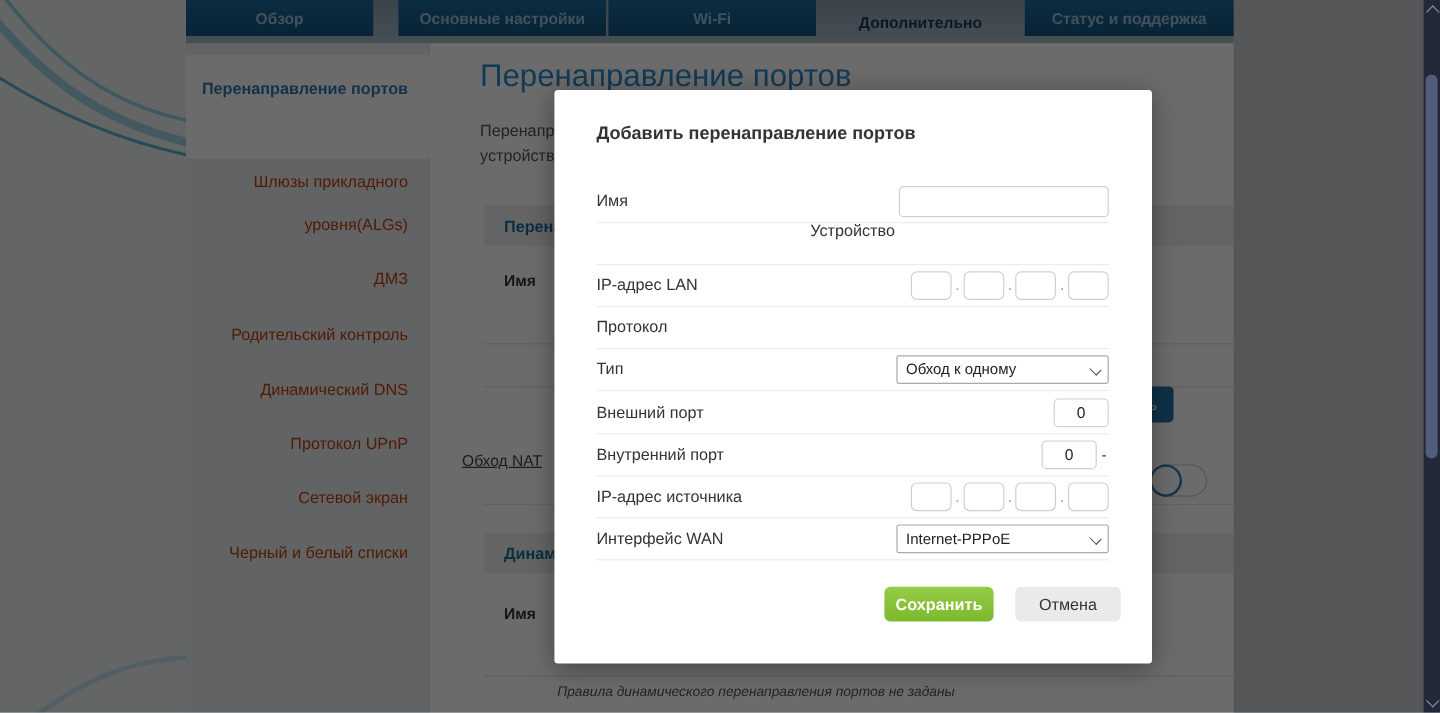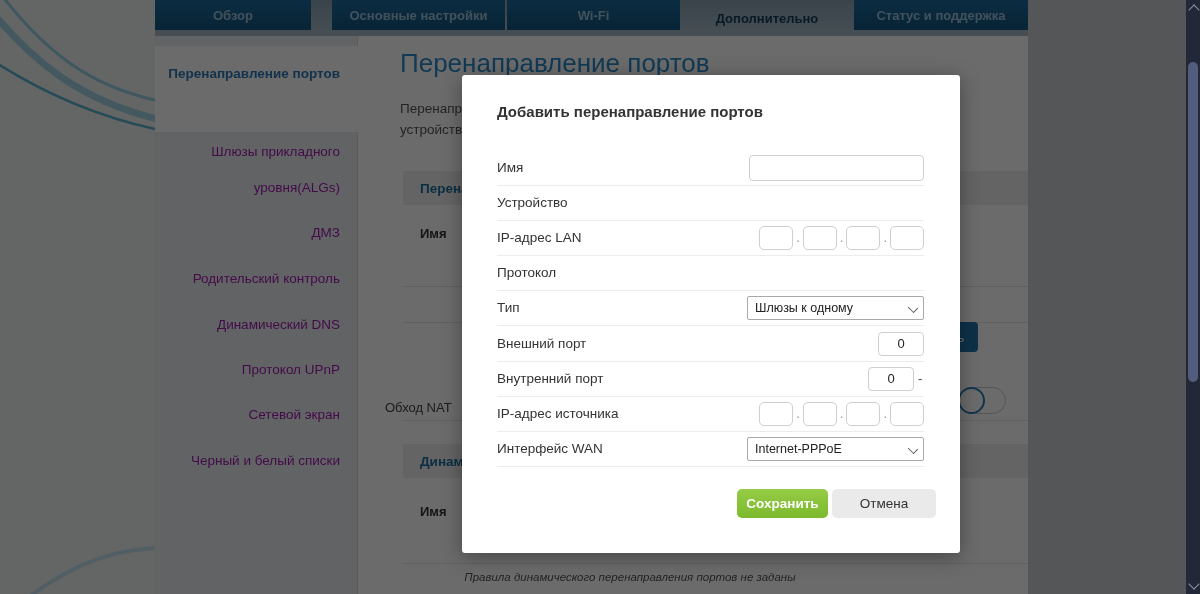--- a/index.html
+++ b/index.html
@@ -12,21 +12,21 @@
   .deco-left{position:absolute;left:0;top:0;width:155px;height:594px;background:#eef2f4;overflow:hidden;}
   .header{position:absolute;left:155px;top:0;width:873px;height:36px;
           background:linear-gradient(180deg,#8aa2b2,#a9bcc8);}
   .tab{position:absolute;top:0;height:30px;display:flex;align-items:center;justify-content:center;
        background:linear-gradient(180deg,#1d6a9d,#14557f);
        color:#9cc2dc;font-size:13px;font-weight:600;cursor:pointer;}
   .tab.active{background:transparent;color:#123c5a;height:36px;font-weight:700;}
   .sidebar{position:absolute;left:155px;top:36px;width:203px;height:558px;background:#e9edf0;
            border-right:1px solid #d4dade;box-sizing:border-box;}
   .side-item{position:absolute;left:0;width:203px;box-sizing:border-box;
-             padding-right:18px;text-align:right;color:#a21caf;font-size:13.5px;cursor:pointer;}
+             padding-right:18px;text-align:right;color:#c2410c;font-size:13.5px;cursor:pointer;}
   .side-item.active{background:#ffffff;color:#2e79b8;font-weight:600;}
   .content{position:absolute;left:358px;top:36px;width:670px;height:558px;background:#ffffff;}
   .page-title{position:absolute;left:42px;top:12px;font-size:26px;color:#2b8ac9;}
   .intro{position:absolute;left:42px;top:62px;width:600px;font-size:13.5px;color:#555;line-height:21px;}
   .sec-bar{position:absolute;left:45px;width:625px;height:34px;background:#efefef;
            display:flex;align-items:center;}
   .sec-bar span{margin-left:17px;font-size:13.5px;font-weight:700;color:#1c6f9f;white-space:nowrap;}
   .col-head{position:absolute;left:62px;font-size:13px;font-weight:700;color:#333;}
   .hline{position:absolute;left:45px;width:625px;height:0;border-top:1px solid #e4e4e4;}
   .nat-label{position:absolute;left:27px;font-size:13px;color:#444;}
@@ -60,21 +60,21 @@
   .ip-octet{width:34px;height:24px;border:1px solid #cfcfcf;border-radius:5px;box-sizing:border-box;
             text-align:center;font-size:12px;color:#222;outline:none;font-family:inherit;}
   .dot{color:#999;font-size:13px;margin:0 3px;}
   .port{width:46px;height:24px;border:1px solid #cfcfcf;border-radius:4px;box-sizing:border-box;
         text-align:center;font-size:13px;color:#222;outline:none;font-family:inherit;}
   .dash{color:#444;font-size:13px;margin-left:4px;width:6px;}
   .mbtn{position:absolute;top:414px;height:29px;border:none;border-radius:5px;font-size:13.5px;
         display:flex;align-items:center;justify-content:center;cursor:pointer;font-family:inherit;}
   .btn-save{left:275px;width:91px;background:linear-gradient(180deg,#95cc47,#7cb92c);
         color:#fff;font-weight:700;}
-  .btn-cancel{left:370px;width:104px;background:#eaeaea;color:#333;}
+  .btn-cancel{left:384px;width:88px;background:#eaeaea;color:#333;}
 
   
   .sb{position:absolute;right:0;top:0;width:14px;height:594px;background:#232838;z-index:40;}
   .sb-thumb{position:absolute;left:2px;top:62px;width:10px;height:320px;background:#525c7c;
             border-radius:6px;cursor:pointer;}
   .sb-arrow{position:absolute;left:3.5px;width:7px;height:7px;border-right:1.6px solid #8b92a6;
             border-bottom:1.6px solid #8b92a6;}
   .sb-up{top:6px;transform:rotate(-135deg);}
   .sb-down{bottom:6px;transform:rotate(45deg);}
 </style>
@@ -132,21 +132,21 @@
 
       <div class="sec-bar" style="top:135px;">
         <span>Перенаправление портов</span>
       </div>
       <div class="col-head" style="top:190px;">Имя</div>
       <div class="hline" style="top:250px;"></div>
       <div class="hline" style="top:286px;"></div>
 
       <div class="add-btn">Добавить</div>
 
-      <div class="nat-label" style="top:364px;">Обход NAT</div>
+      <div class="nat-label" style="top:340px;text-decoration:underline;">Обход NAT</div>
       <div class="toggle">
         <div class="knob"></div>
       </div>
       <div class="hline" style="top:384px;"></div>
 
       <div class="sec-bar" style="top:408px;">
         <span>Динамическое перенаправление портов</span>
       </div>
       <div class="col-head" style="top:468px;">Имя</div>
       <div class="hline" style="top:527px;"></div>
@@ -159,21 +159,21 @@
   <div class="modal">
     <div class="m-title">Добавить перенаправление портов</div>
 
     <div class="mrow" style="top:75px;">
       <span class="lbl">Имя</span>
       <span class="ctl">
           <input class="mtext" type="text" value="" style="">
         </span>
     </div>
 
-    <div class="mrow" style="top:110px;">
+    <div class="mrow" style="top:110px;flex-direction:column;">
       <span class="lbl">Устройство</span>
     </div>
 
     <div class="mrow" style="top:145px;">
       <span class="lbl">IP-адрес LAN</span>
       <span class="ctl">
         <input class="ip-octet" value="" style="">
           <span class="dot">.</span>
         <input class="ip-octet" value="" style="">
           <span class="dot">.</span>
@@ -184,21 +184,21 @@
     </div>
 
     <div class="mrow" style="top:180px;">
       <span class="lbl">Протокол</span>
     </div>
 
     <div class="mrow" style="top:215px;">
       <span class="lbl">Тип</span>
       <span class="ctl">
           <span class="mselect">
-            <span>Шлюзы к одному</span>
+            <span>Обход к одному</span>
             <span class="chev"></span>
           </span>
         </span>
     </div>
 
     <div class="mrow" style="top:251px;gap:28px;">
       <span class="lbl">Внешний порт</span>
       <span class="ctl">
           <input class="port" value="0" style="">
         </span>

